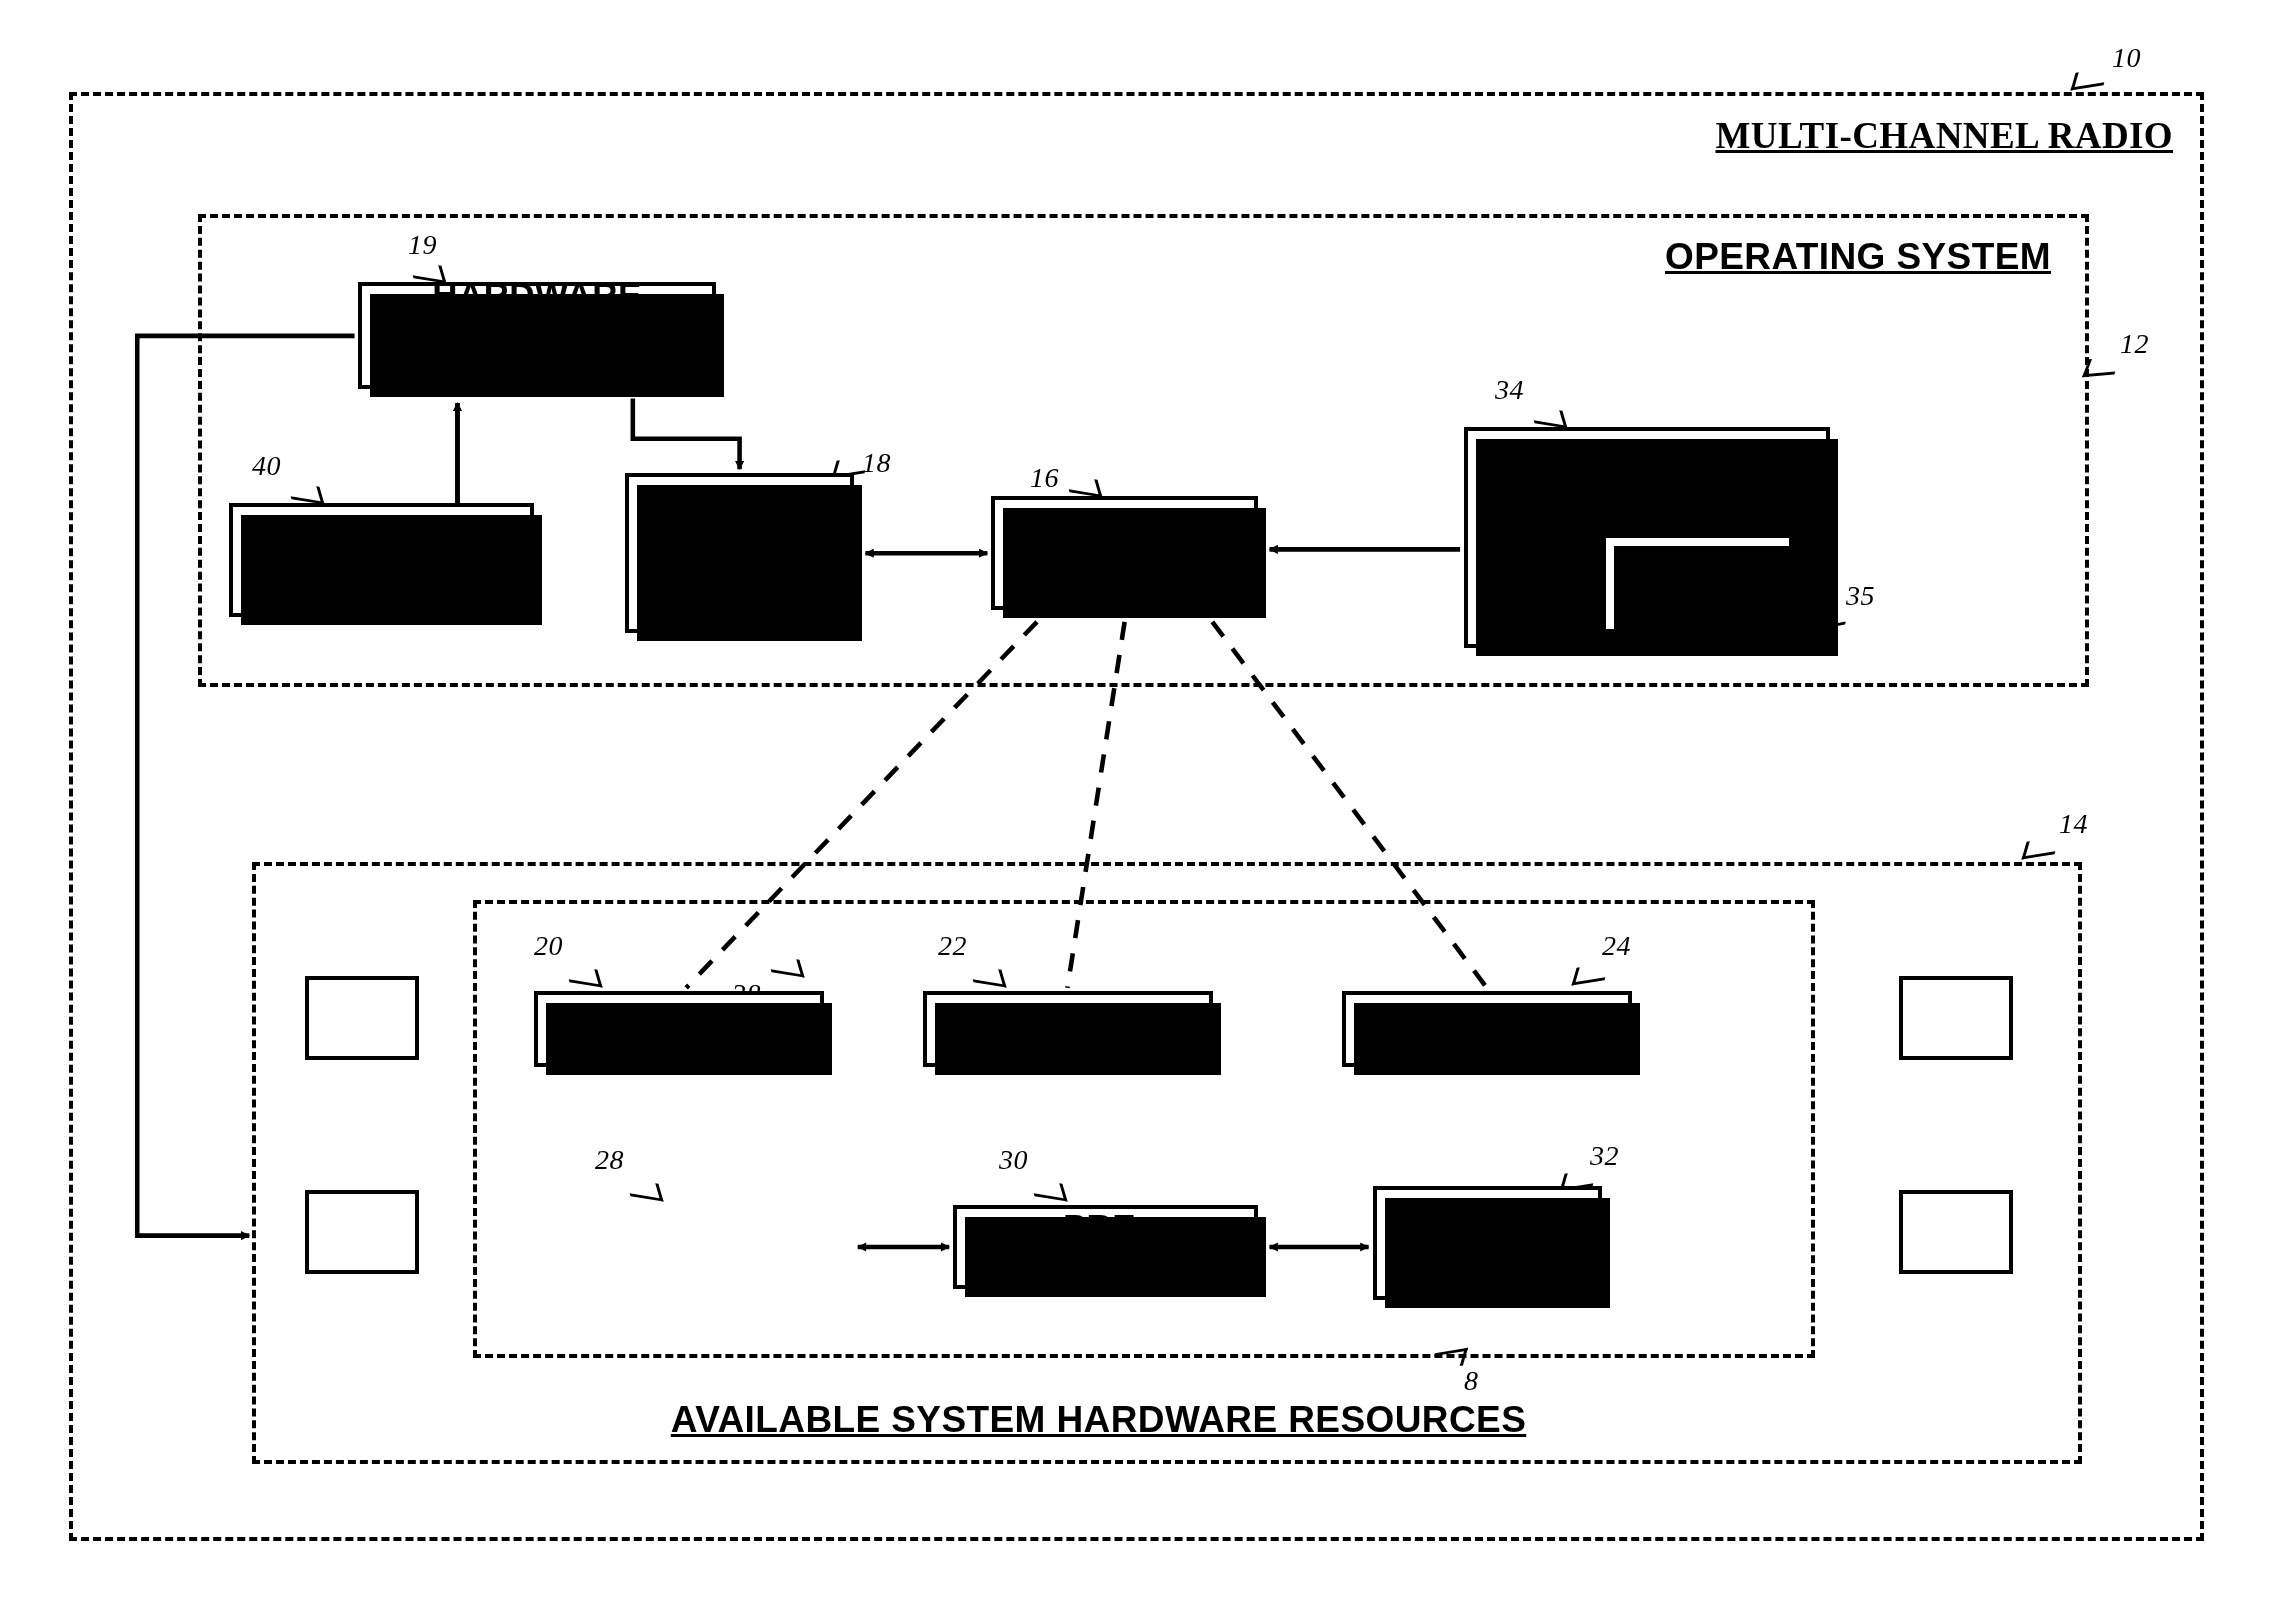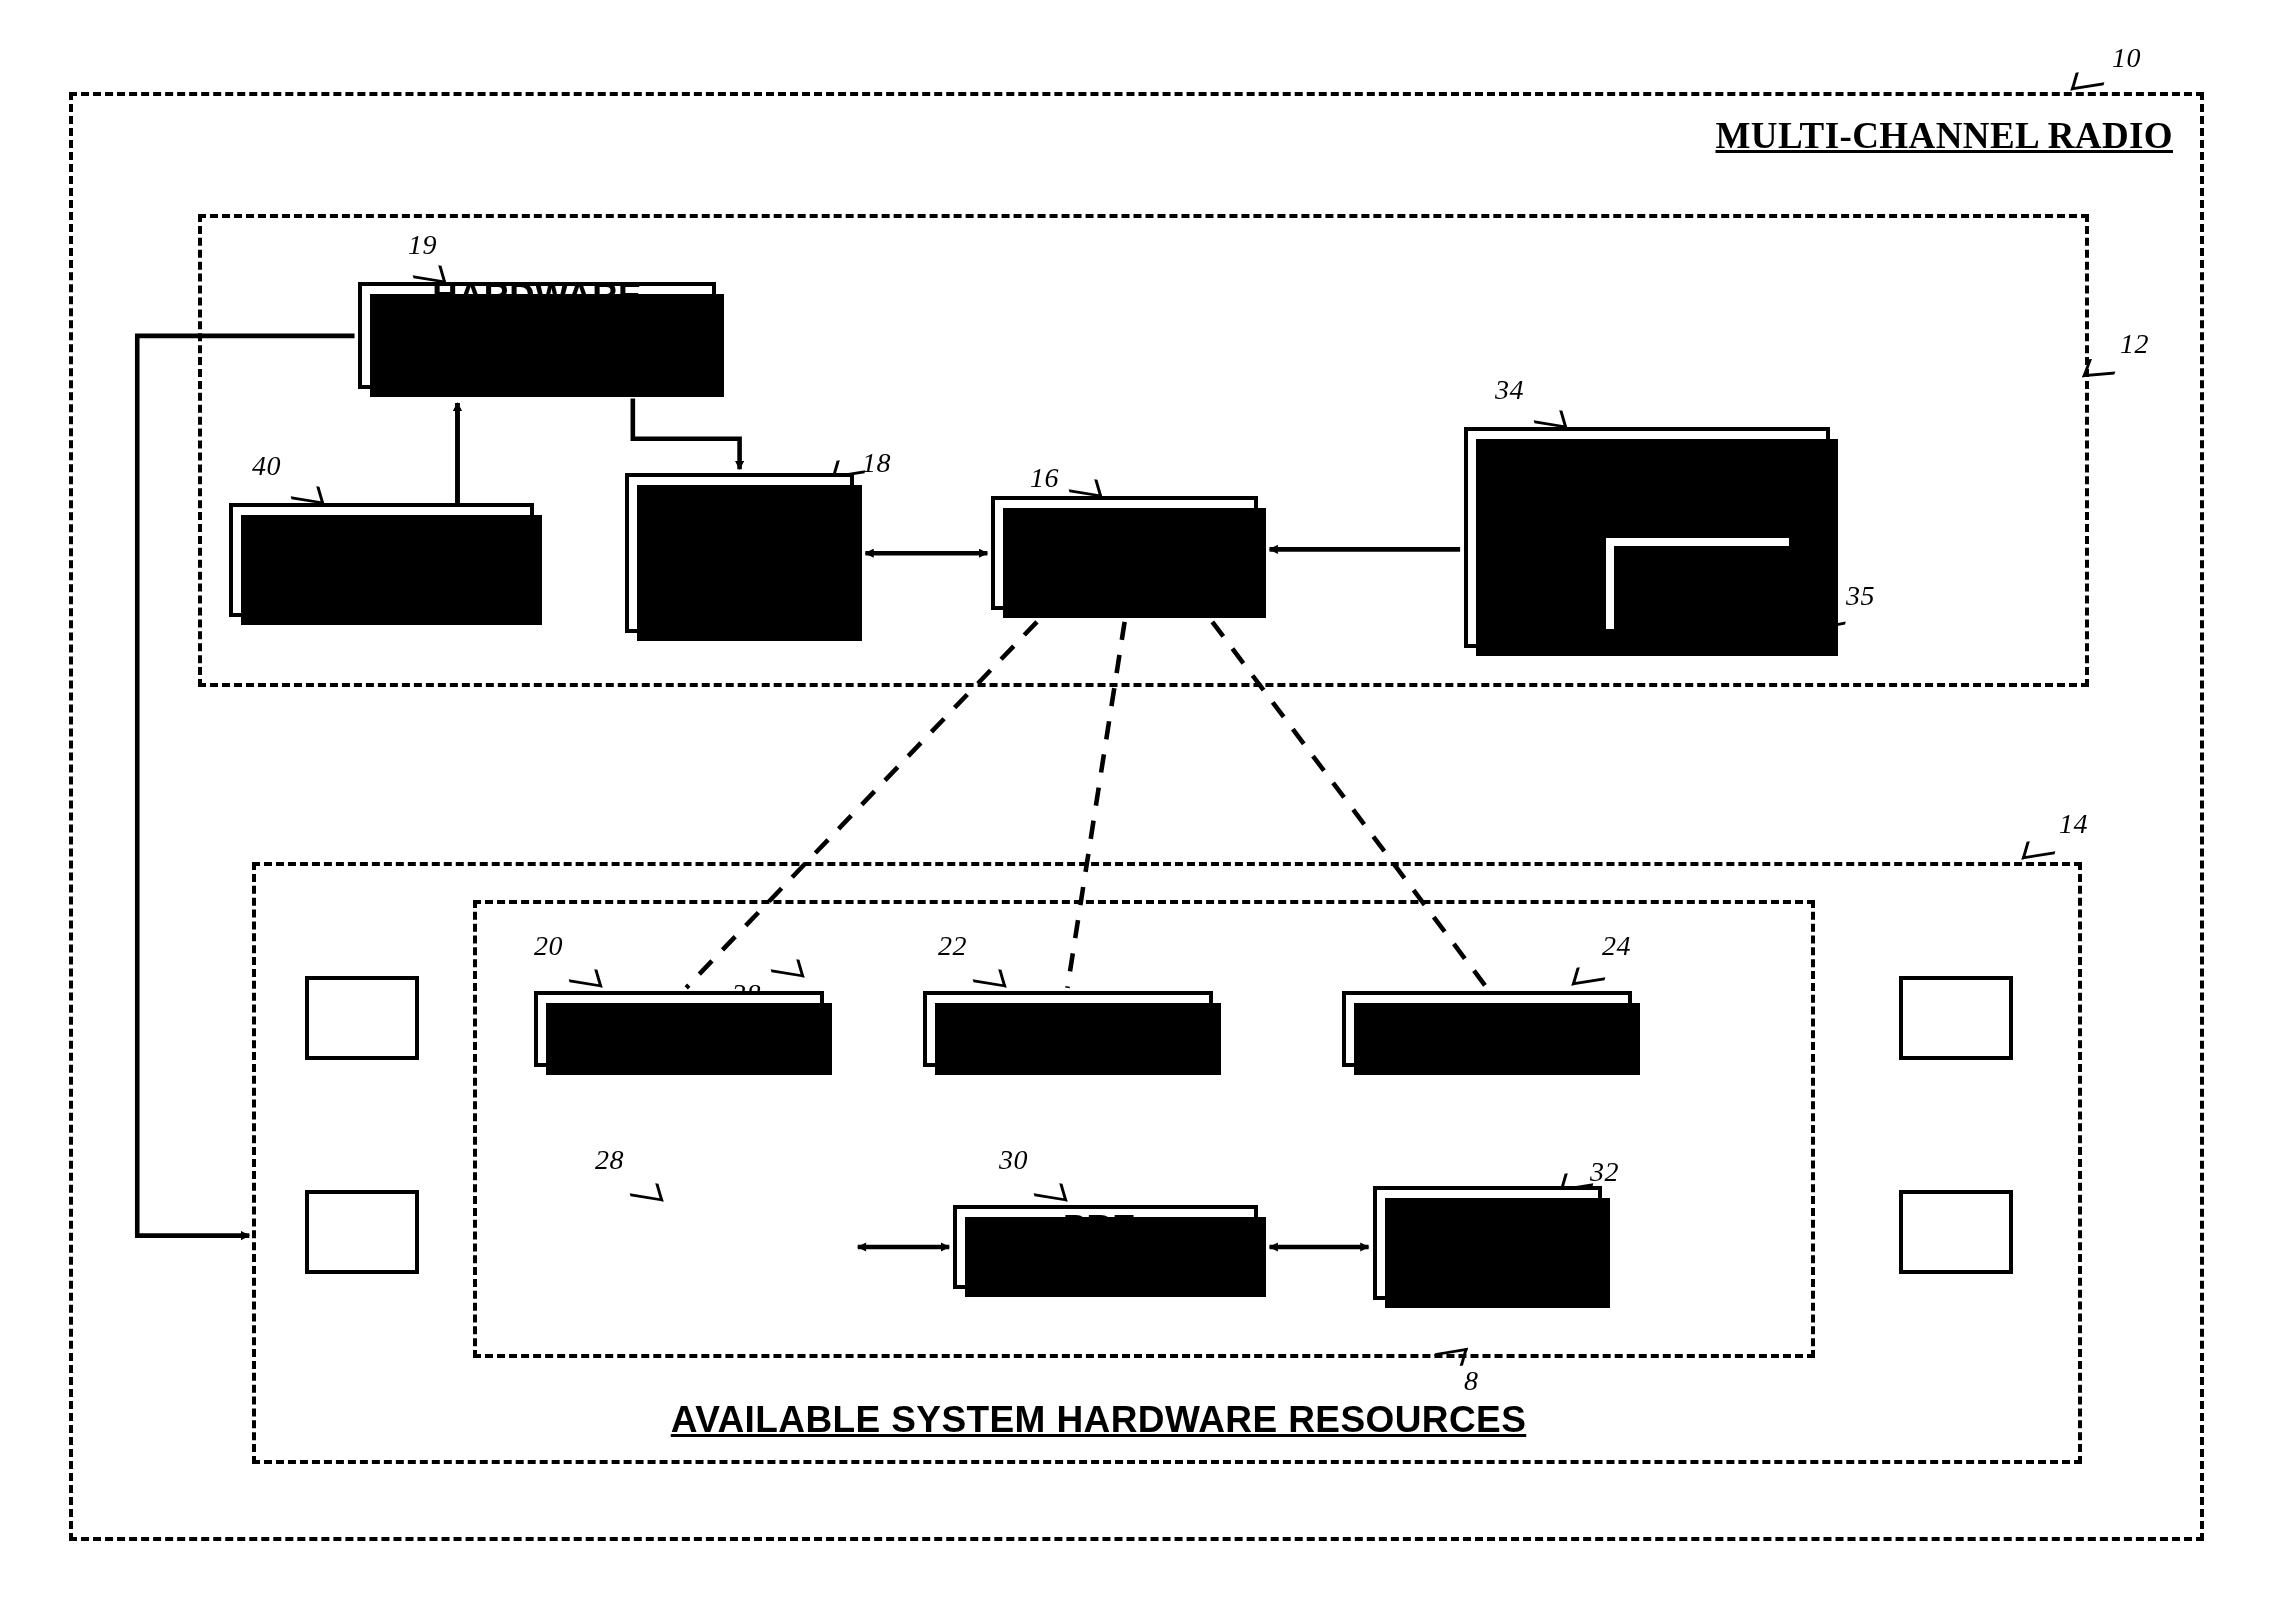--- a/index.html
+++ b/index.html
@@ -80,20 +80,21 @@
 <body>
 
 <div class="canvas">
 
   <div class="dashed-box" style="left:69px; top:92px; width:2135px; height:1449px;"></div>
   <div class="label underline" style="right:122px; top:114px;font-family:Liberation Serif, serif;">MULTI-CHANNEL RADIO</div>
   <div class="ref" style="left:2112px; top:42px;">10</div>
   <div class="tick" style="left:2074px; top:70px; transform: skewX(-25deg) rotate(-10deg);"></div>
 
   <div class="dashed-box" style="left:198px; top:214px; width:1891px; height:473px;"></div>
+  <div class="label underline" style="right:244px; top:236px;">OPERATING SYSTEM</div>
   <div class="ref" style="left:2120px; top:328px;">12</div>
   <div class="tick" style="left:2086px; top:358px; transform: skewX(-25deg) rotate(-5deg);"></div>
 
   <div class="solid-box shadow-box" style="left:358px; top:282px; width:358px; height:107px;">
     <span>HARDWARE RESOURCE IDENTIFIER</span>
   </div>
   <div class="ref" style="left:374px; top:229px;margin-left:34px;">19</div>
   <div class="tick" style="left:412px; top:263px; transform: skewX(25deg) rotate(10deg); border-left:none; border-right:3.1px solid #000;"></div>
 
   <div class="solid-box shadow-box" style="left:229px; top:503px; width:305px; height:114px;">
@@ -167,21 +168,21 @@
 
   <div class="solid-box shadow-box" style="left:953px; top:1205px; width:305px; height:84px;">
     <span>PRE-SELECTOR</span>
   </div>
   <div class="ref" style="left:999px; top:1144px;">30</div>
   <div class="tick" style="left:1033px; top:1181px; transform: skewX(25deg) rotate(10deg); border-left:none; border-right:3.1px solid #000;"></div>
 
   <div class="solid-box shadow-box" style="left:1373px; top:1186px; width:229px; height:114px;">
     <span>POWER AMPLIFIER</span>
   </div>
-  <div class="ref" style="left:1590px; top:1140px;margin-top:16px;">32</div>
+  <div class="ref" style="left:1590px; top:1140px;">32</div>
   <div class="tick" style="left:1563px; top:1171px; transform: skewX(-25deg) rotate(-10deg);"></div>
 
   <svg class="connector" width="2295" height="1602" style="left:0;top:0;" viewBox="0 0 3010 2100">
     <defs>
       <marker id="arrow" markerWidth="14" markerHeight="14" refX="11" refY="6" orient="auto" markerUnits="userSpaceOnUse">
         <path d="M0,0 L12,6 L0,12 Z" fill="#000"></path>
       </marker>
       <marker id="arrowStart" markerWidth="14" markerHeight="14" refX="1" refY="6" orient="auto" markerUnits="userSpaceOnUse">
         <path d="M12,0 L0,6 L12,12 Z" fill="#000"></path>
       </marker>

